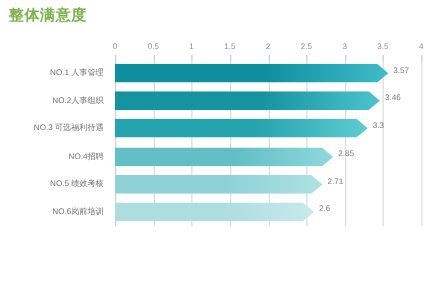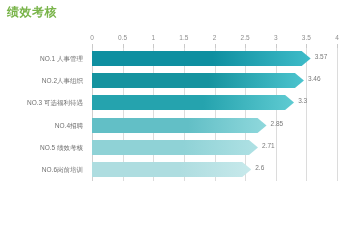--- a/index.html
+++ b/index.html
@@ -140,21 +140,21 @@
     text-align: right;
     white-space: nowrap;
     line-height: 10px;
   }
 </style>
 </head>
 <body>
 
 <div id="chart-root">
 
-  <div id="chart-title">绩效考核</div>
+  <div id="chart-title">整体满意度</div>
 
   <div id="axis-labels">
       <div class="axis-tick-label" style="left: 0px;">0</div>
       <div class="axis-tick-label" style="left: 30.625px;">0.5</div>
       <div class="axis-tick-label" style="left: 61.25px;">1</div>
       <div class="axis-tick-label" style="left: 91.875px;">1.5</div>
       <div class="axis-tick-label" style="left: 122.5px;">2</div>
       <div class="axis-tick-label" style="left: 153.125px;">2.5</div>
       <div class="axis-tick-label" style="left: 183.75px;">3</div>
       <div class="axis-tick-label" style="left: 214.375px;">3.5</div>

